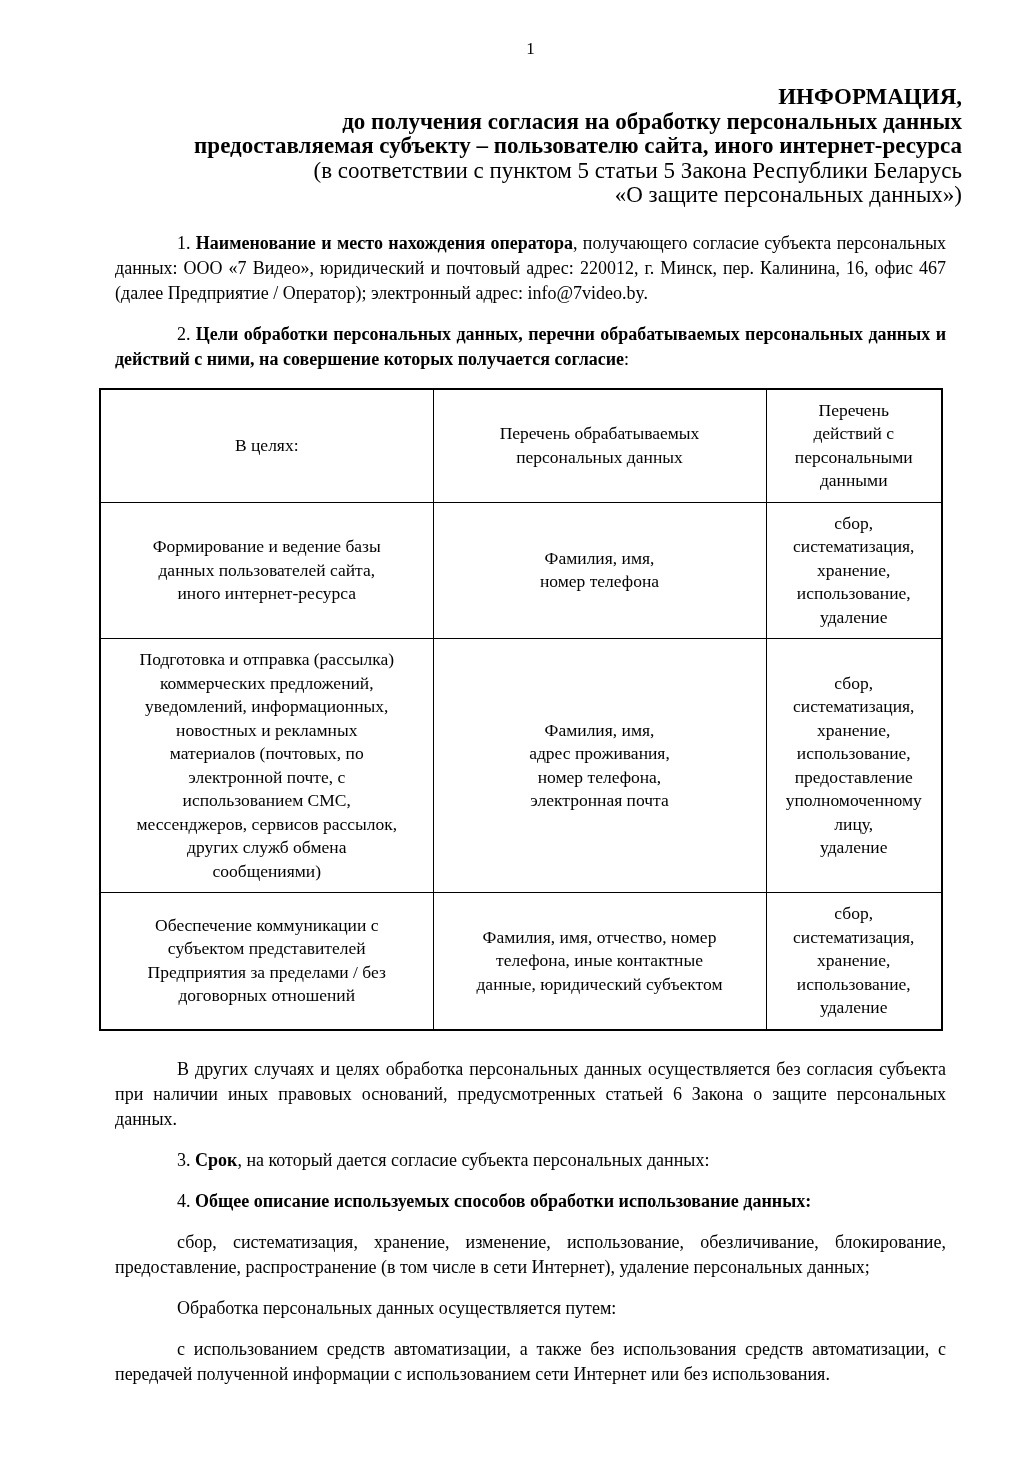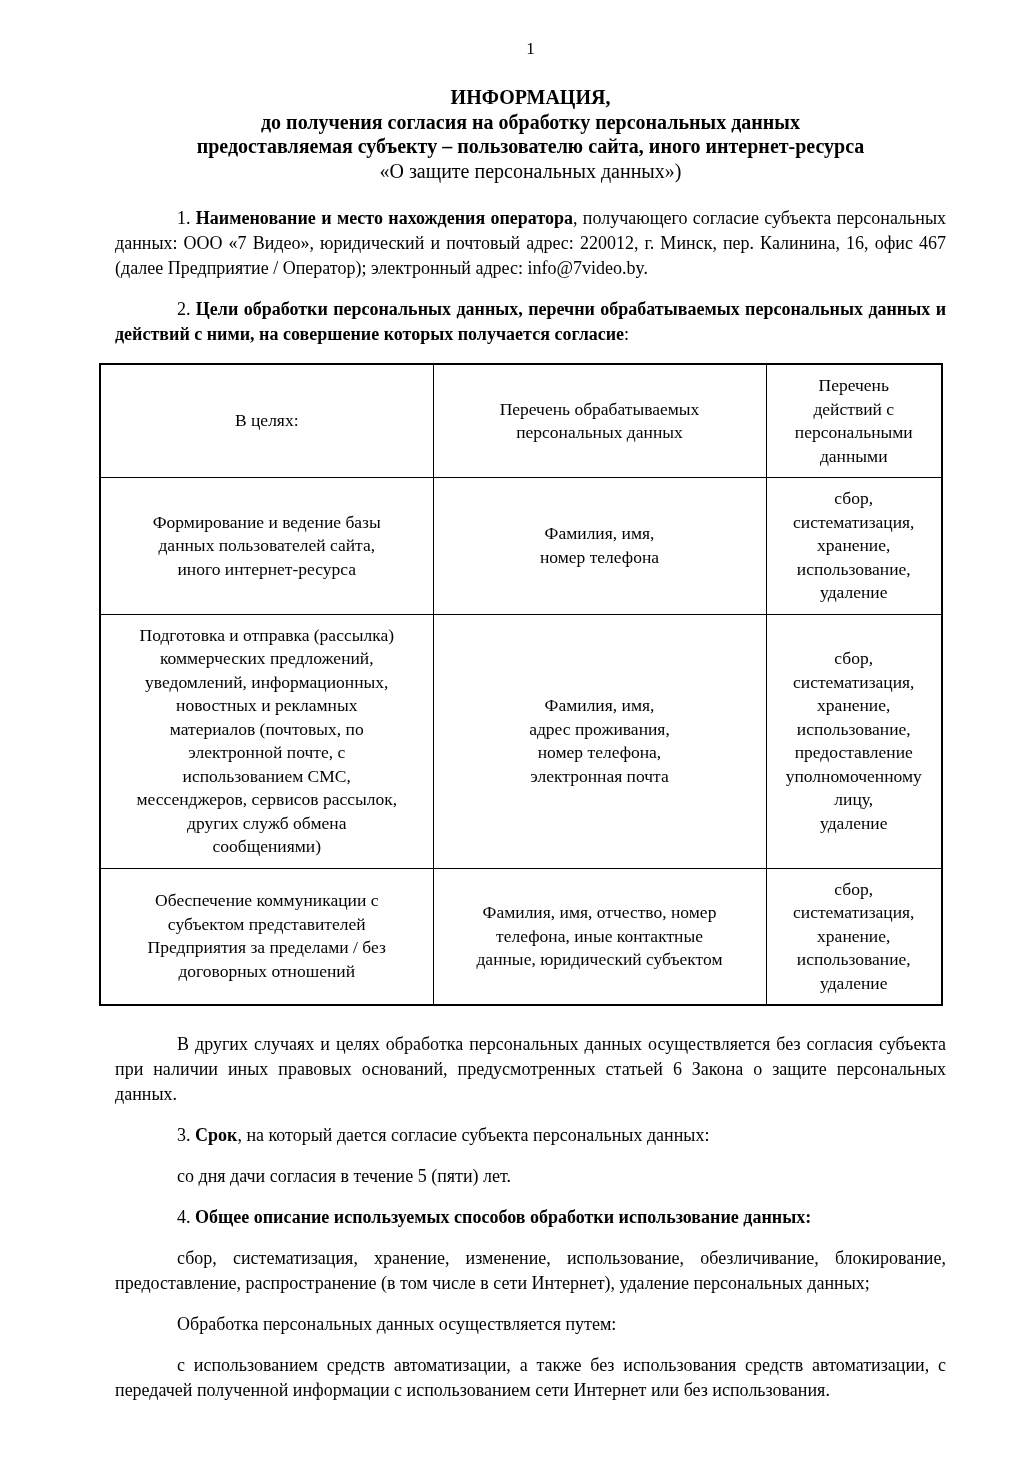--- a/index.html
+++ b/index.html
@@ -14,22 +14,22 @@
     padding: 36px 74px 0 99px;
     overflow: hidden;
   }
   .page-num {
     text-align: center;
     font-size: 17px;
     line-height: 25px;
     margin-bottom: 24px;
   }
   .doc-header {
-    text-align: center;
-    font-size: 20px;
+    text-align: right;
+    font-size: 23px;
     line-height: 24.5px;
     margin-bottom: 23px;
   }
   .doc-header .hline { display: block; }
   .b { font-weight: bold; }
   p.para {
     margin: 16px;
     font-size: 18px;
     line-height: 25px;
     text-align: justify;
@@ -64,20 +64,21 @@
 <body>
 
 <div class="page">
 
   <div class="page-num">1</div>
 
   <div class="doc-header">
     <span class="hline b">ИНФОРМАЦИЯ,</span>
     <span class="hline b">до получения согласия на обработку персональных данных</span>
     <span class="hline b">предоставляемая субъекту – пользователю сайта, иного интернет-ресурса</span>
+    <span class="hline">(в соответствии с пунктом 5 статьи 5 Закона Республики Беларусь</span>
     <span class="hline">«О защите персональных данных»)</span>
   </div>
 
   <p class="para gap-m"><span>1. </span><span class="b">Наименование и место нахождения оператора</span><span>, получающего согласие субъекта персональных данных: ООО «7 Видео», юридический и почтовый адрес: 220012, г. Минск, пер. Калинина, 16, офис 467 (далее Предприятие / Оператор); электронный адрес: info@7video.by.</span></p>
 
   <p class="para gap-s"><span>2. </span><span class="b">Цели обработки персональных данных, перечни обрабатываемых персональных данных и действий с ними, на совершение которых получается согласие</span><span>:</span></p>
 
   <table class="data">
     <colgroup>
       <col style="width:333px">
@@ -143,20 +144,19 @@
 хранение,
 использование,
 удаление</td>
       </tr>
     </tbody>
   </table>
 
   <p class="para gap-m">В других случаях и целях обработка персональных данных осуществляется без согласия субъекта при наличии иных правовых оснований, предусмотренных статьей 6 Закона о защите персональных данных.</p>
 
   <p class="para"><span>3. </span><span class="b">Срок</span><span>, на который дается согласие субъекта персональных данных:</span></p>
-  <p class="para gap-l">со дня дачи согласия в течение 5 (пяти) лет.</p>
 
   <p class="para"><span>4. </span><span class="b">Общее описание используемых способов обработки использование данных:</span></p>
   <p class="para">сбор, систематизация, хранение, изменение, использование, обезличивание, блокирование, предоставление, распространение (в том числе в сети Интернет), удаление персональных данных;</p>
   <p class="para">Обработка персональных данных осуществляется путем:</p>
   <p class="para">с использованием средств автоматизации, а также без использования средств автоматизации, с передачей полученной информации с использованием сети Интернет или без использования.</p>
 
 </div>
 
 </body></html>

